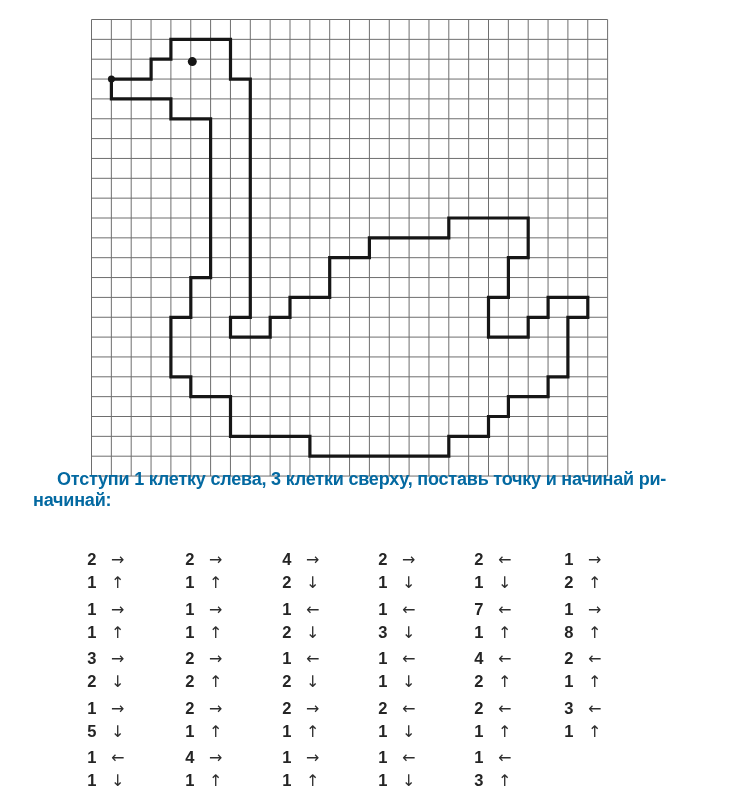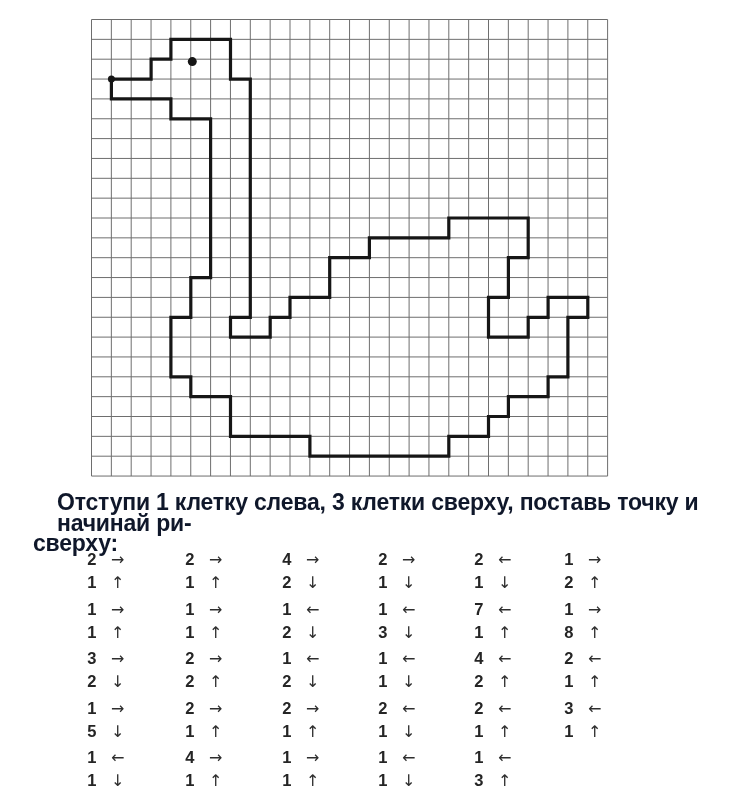--- a/index.html
+++ b/index.html
@@ -5,22 +5,22 @@
   html,body{margin:0;padding:0;}
   body{
     width:736px;height:800px;position:relative;overflow:hidden;
     background:#ffffff;
     font-family:"Liberation Sans",sans-serif;
     -webkit-font-smoothing:antialiased;
   }
   .page{position:absolute;inset:0;}
   .grid-wrap{position:absolute;left:91px;top:19px;width:517px;height:457px;}
   .instruction{
-    position:absolute;left:33px;top:492px;width:690px;
-    font-size:23px;font-weight:700;color:#0f172a;letter-spacing:-0.2px;
+    position:absolute;left:33px;top:469px;width:690px;
+    font-size:18px;font-weight:700;color:#0369a1;letter-spacing:-0.2px;
     line-height:20.5px;
   }
   .instruction .line1{display:block;padding-left:24px;}
   .instruction .line2{display:block;}
   .steps{position:absolute;left:0;top:548px;width:736px;height:252px;}
   .step-col{position:absolute;top:0;}
   .step-row{height:23px;display:flex;align-items:center;}
   .step-row.pair-gap{margin-bottom:3.5px;}
   .step-num{
     display:inline-block;width:32px;text-align:right;
@@ -41,21 +41,21 @@
     <svg xmlns="http://www.w3.org/2000/svg" width="518" height="458" viewBox="-0.5 -0.5 518 458">
         <path d="M0.00 0V456.55M19.85 0V456.55M39.70 0V456.55M59.55 0V456.55M79.40 0V456.55M99.25 0V456.55M119.10 0V456.55M138.95 0V456.55M158.80 0V456.55M178.65 0V456.55M198.50 0V456.55M218.35 0V456.55M238.20 0V456.55M258.05 0V456.55M277.90 0V456.55M297.75 0V456.55M317.60 0V456.55M337.45 0V456.55M357.30 0V456.55M377.15 0V456.55M397.00 0V456.55M416.85 0V456.55M436.70 0V456.55M456.55 0V456.55M476.40 0V456.55M496.25 0V456.55M516.10 0V456.55M0 0.00H516.10M0 19.85H516.10M0 39.70H516.10M0 59.55H516.10M0 79.40H516.10M0 99.25H516.10M0 119.10H516.10M0 138.95H516.10M0 158.80H516.10M0 178.65H516.10M0 198.50H516.10M0 218.35H516.10M0 238.20H516.10M0 258.05H516.10M0 277.90H516.10M0 297.75H516.10M0 317.60H516.10M0 337.45H516.10M0 357.30H516.10M0 377.15H516.10M0 397.00H516.10M0 416.85H516.10M0 436.70H516.10M0 456.55H516.10" stroke="#6e6e6e" stroke-width="1" fill="none"></path>
         <polygon points="19.9,59.6 59.6,59.6 59.6,39.7 79.4,39.7 79.4,19.9 139.0,19.9 139.0,59.6 158.8,59.6 158.8,297.8 139.0,297.8 139.0,317.6 178.7,317.6 178.7,297.8 198.5,297.8 198.5,277.9 238.2,277.9 238.2,238.2 277.9,238.2 277.9,218.4 357.3,218.4 357.3,198.5 436.7,198.5 436.7,238.2 416.9,238.2 416.9,277.9 397.0,277.9 397.0,317.6 436.7,317.6 436.7,297.8 456.6,297.8 456.6,277.9 496.3,277.9 496.3,297.8 476.4,297.8 476.4,357.3 456.6,357.3 456.6,377.2 416.9,377.2 416.9,397.0 397.0,397.0 397.0,416.9 357.3,416.9 357.3,436.7 218.4,436.7 218.4,416.9 139.0,416.9 139.0,377.2 99.3,377.2 99.3,357.3 79.4,357.3 79.4,297.8 99.3,297.8 99.3,258.1 119.1,258.1 119.1,99.3 79.4,99.3 79.4,79.4 19.9,79.4" fill="none" stroke="#161616" stroke-width="3.2" stroke-linejoin="miter"></polygon>
         <circle cx="19.9" cy="59.6" r="3.5" fill="#161616"></circle>
         <circle cx="100.8" cy="42.1" r="4.5" fill="#161616"></circle>
       </svg>
   </div>
 
   <div class="instruction">
     <span class="line1">Отступи 1 клетку слева, 3 клетки сверху, поставь точку и начинай ри-</span>
-    <span class="line2">сверху:</span>
+    <span class="line2">начинай:</span>
   </div>
 
   <div class="steps">
       <div class="step-col" style="left: 64px;">
         <div class="step-row">
           <span class="step-num">2</span>
           <span class="step-arrow">→</span>
         </div>
         <div class="step-row pair-gap">
           <span class="step-num">1</span>

